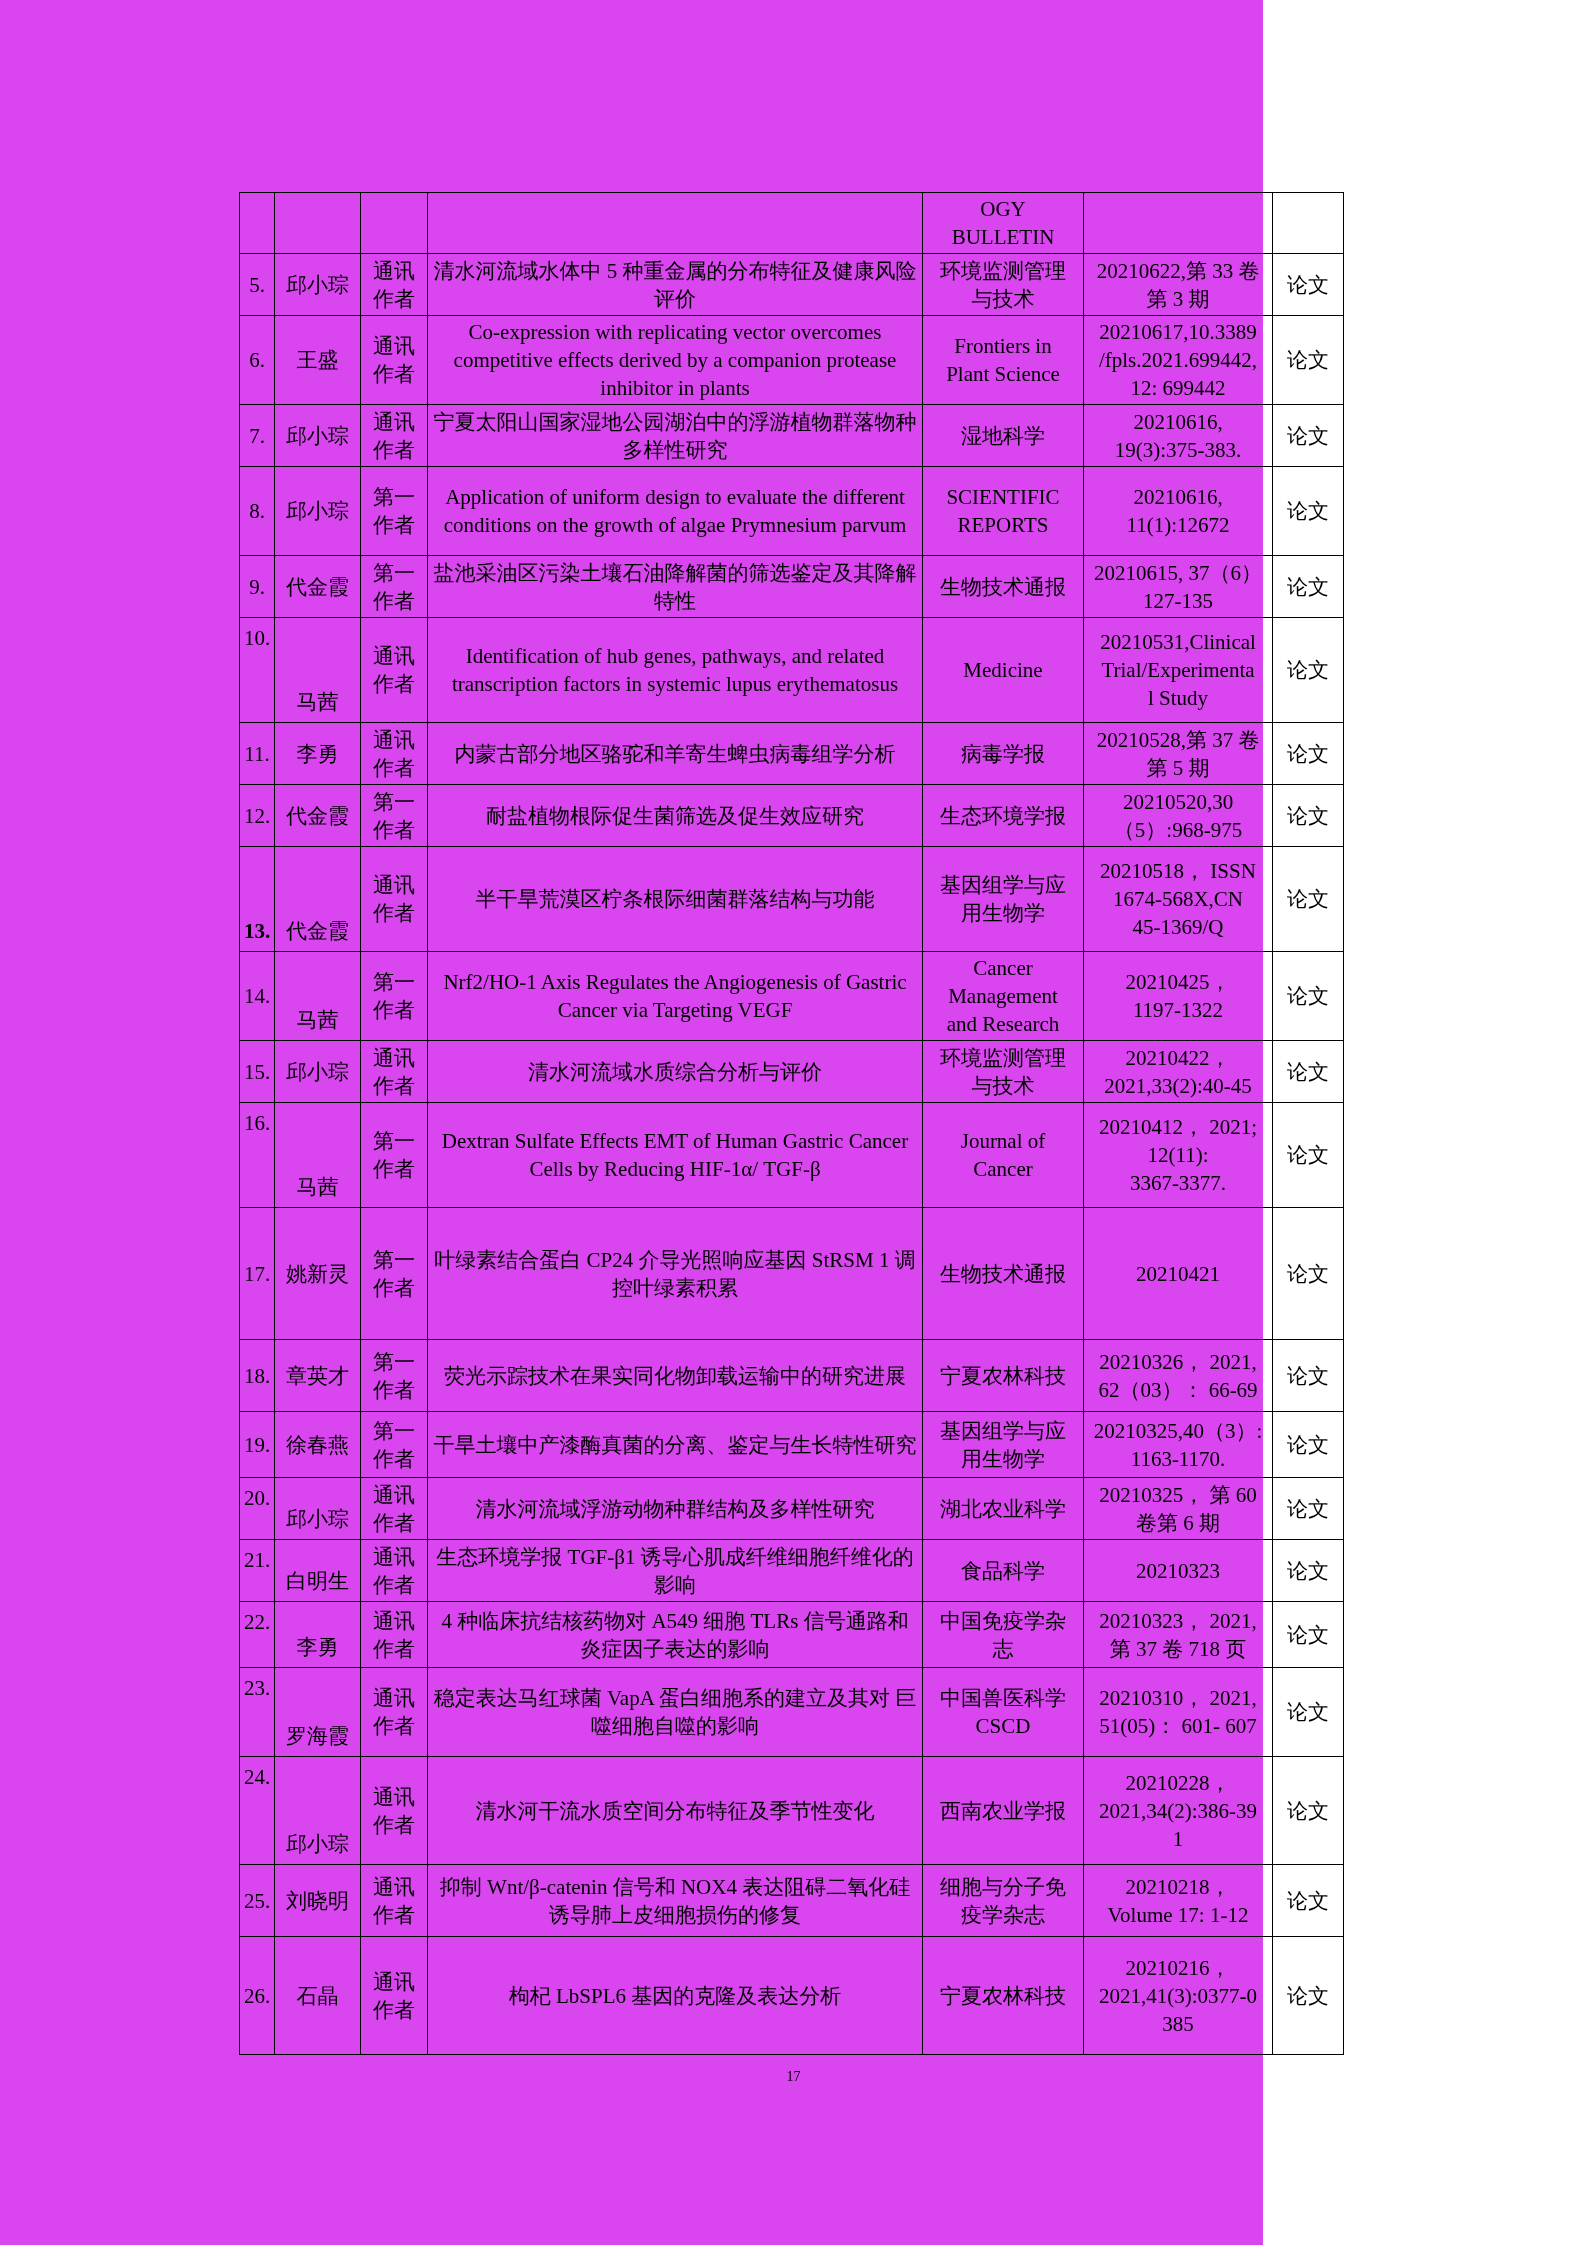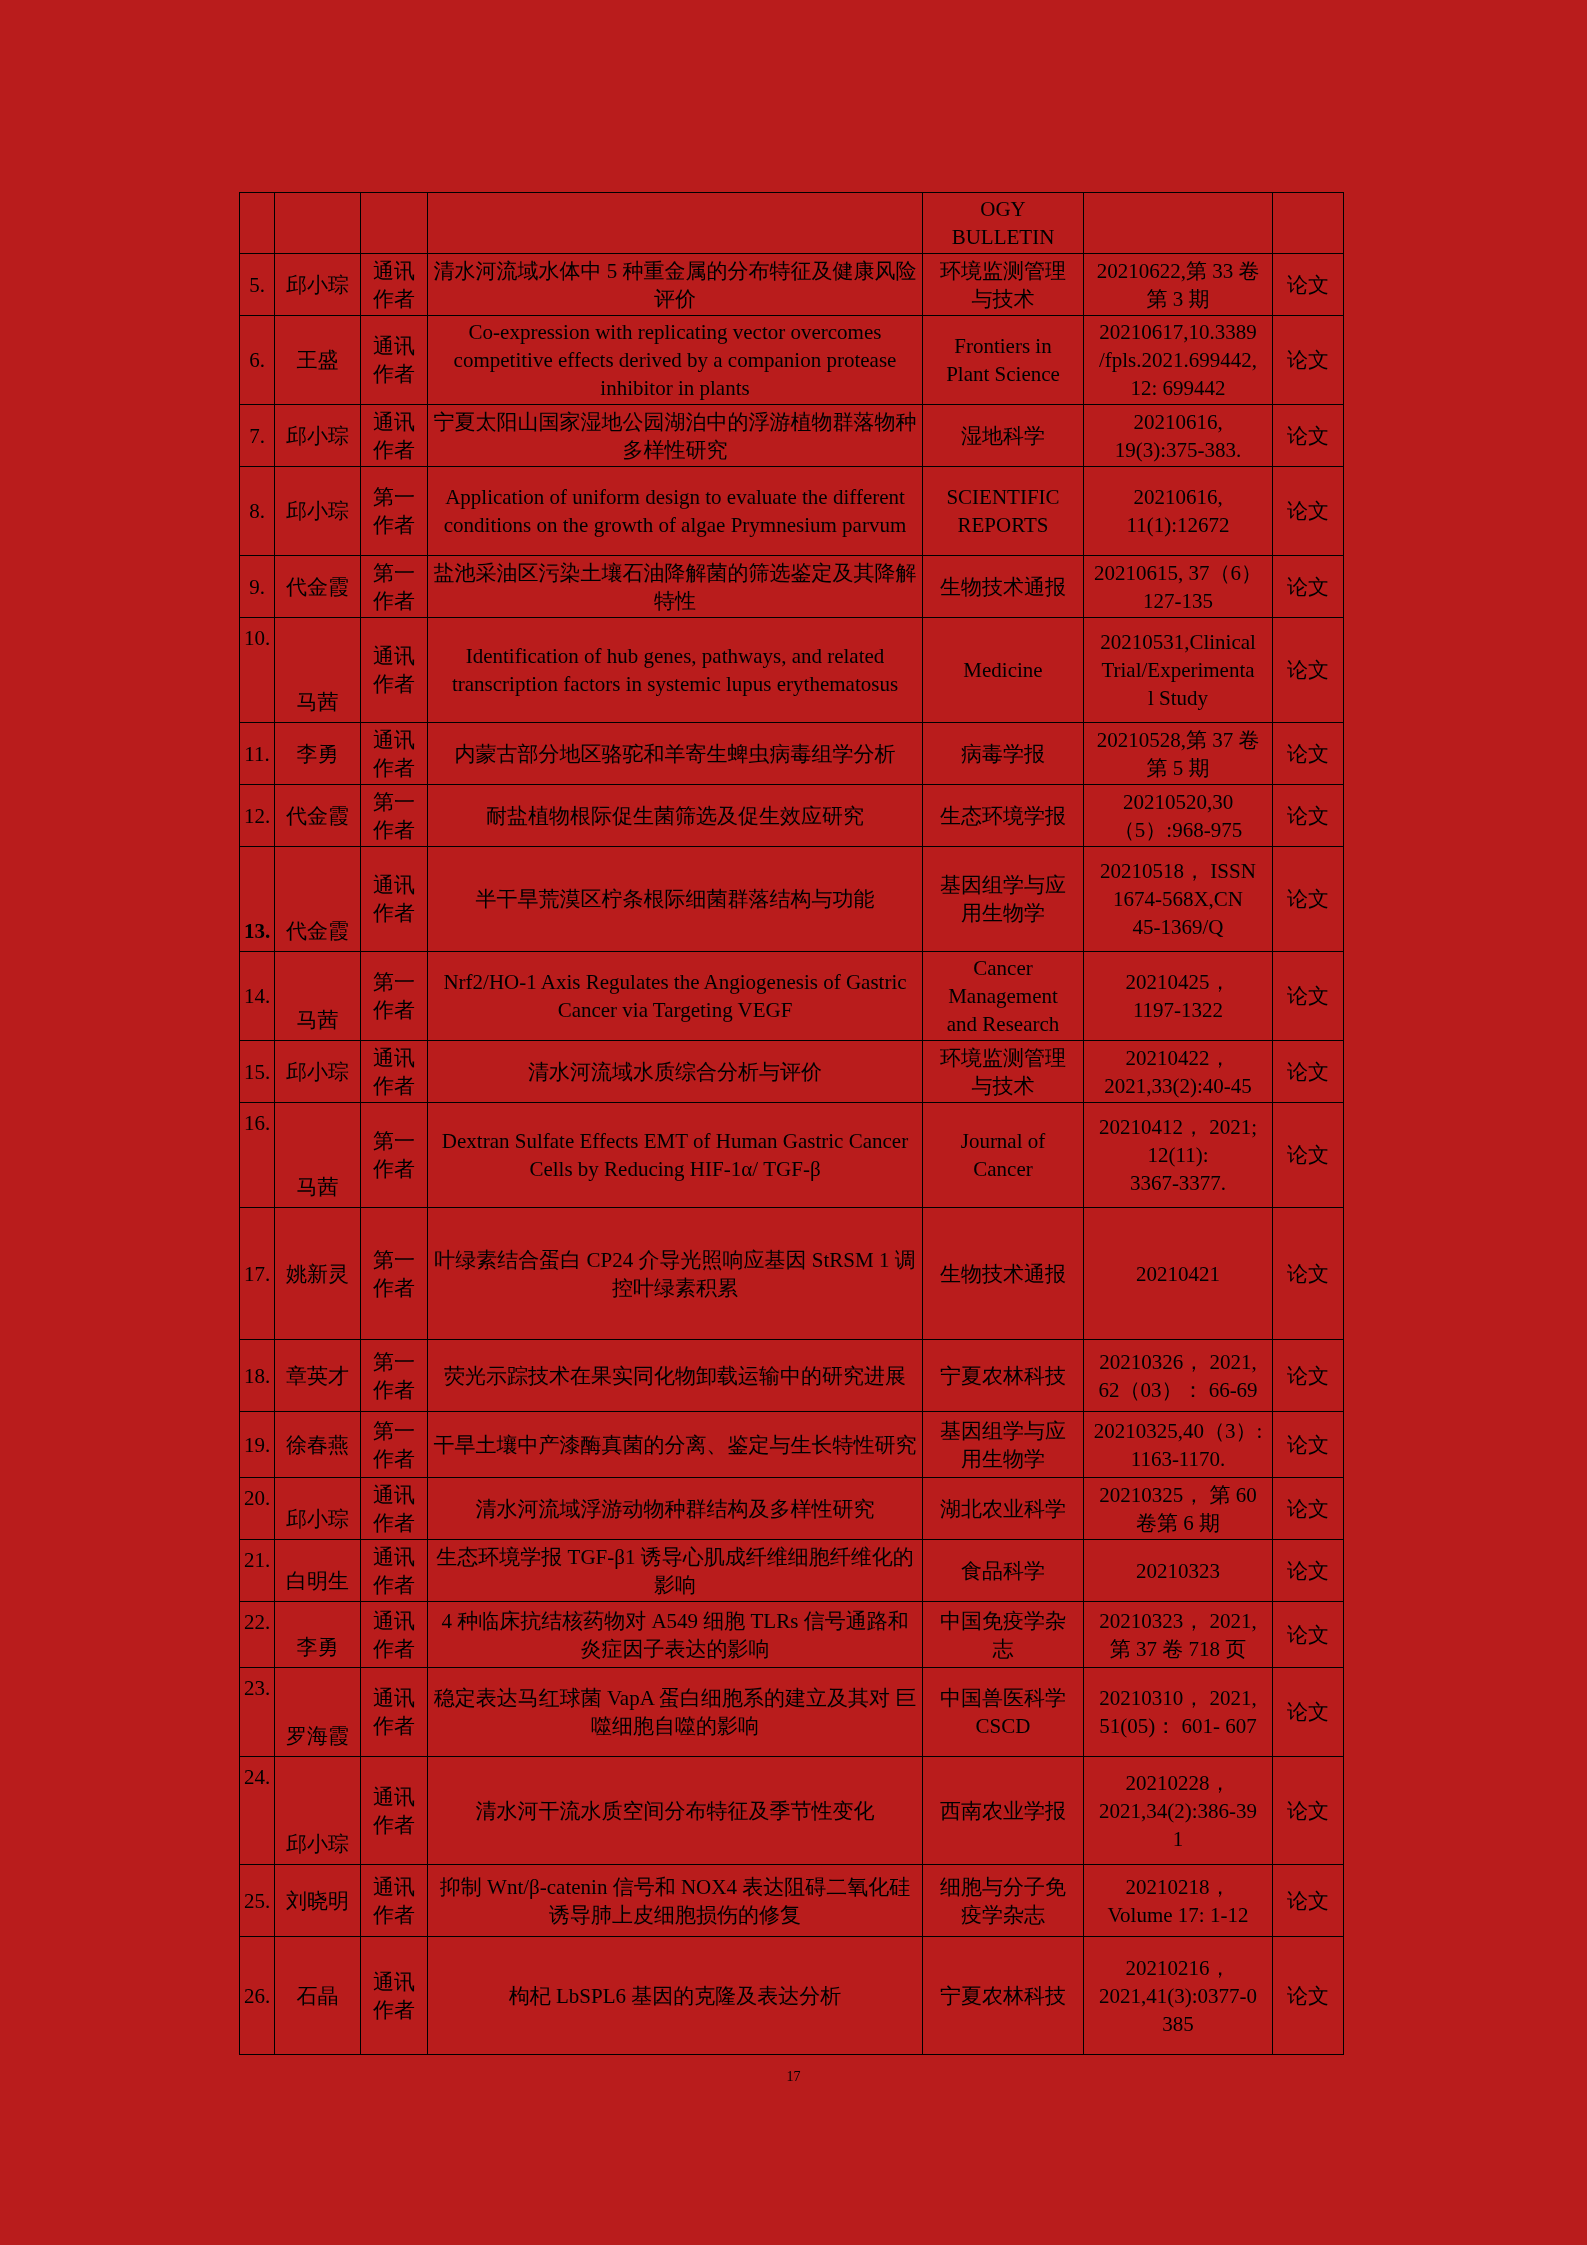--- a/index.html
+++ b/index.html
@@ -9,23 +9,23 @@
   }
   body {
     width: 1587px;
     height: 2245px;
     overflow: hidden;
     font-family: "Liberation Serif", "DejaVu Serif", serif;
     color: #000000;
   }
   .page {
     position: relative;
-    width: 1587px;
+    width: 1263px;
     height: 2245px;
-    background: #b91c1c;
+    background: #d946ef;
   }
   table.pub-table {
     border-collapse: collapse;
     table-layout: fixed;
     width: 1104px;
     margin-left: 239px;
     padding-top: 0;
     position: relative;
     top: 192px;
   }

